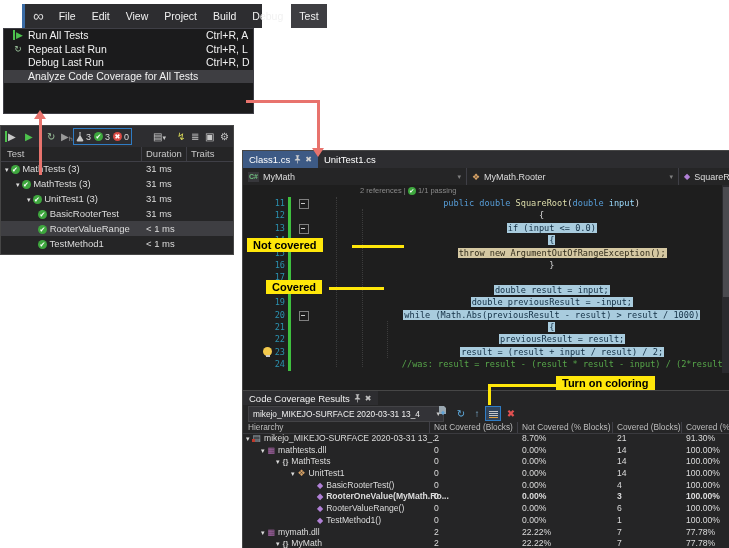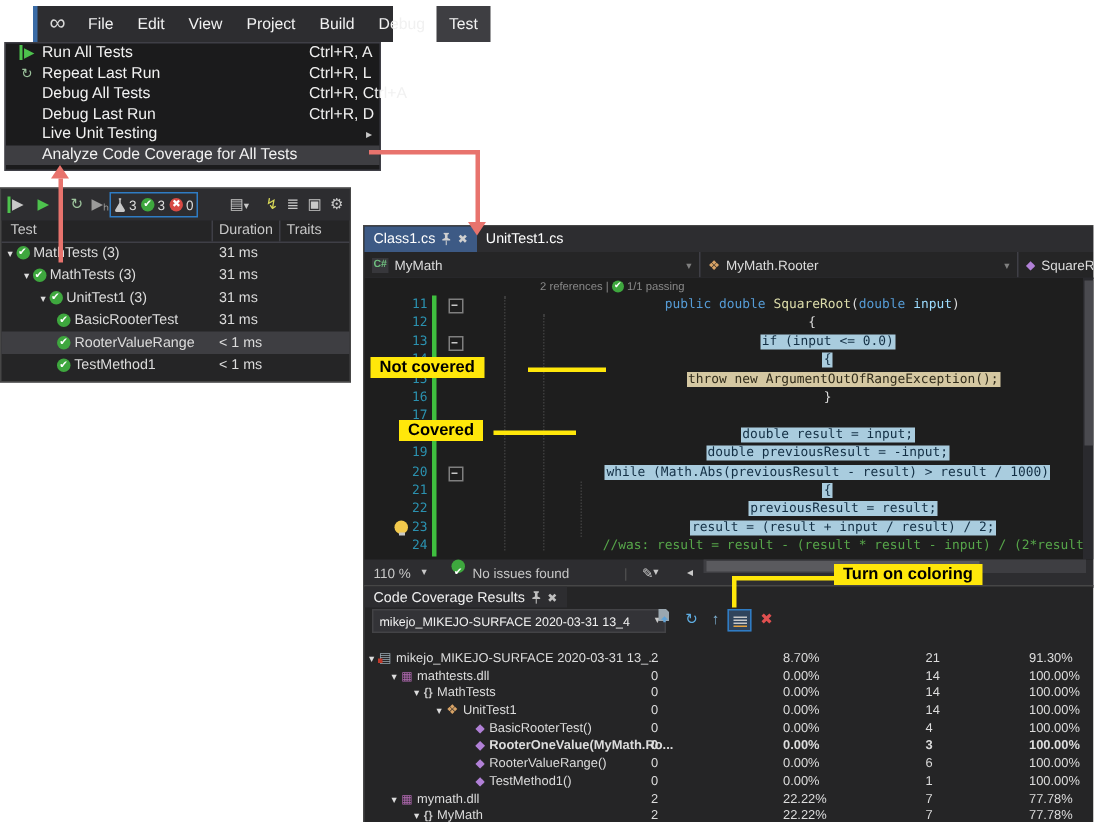--- a/index.html
+++ b/index.html
@@ -133,30 +133,22 @@
         <span class="ic runall-ic"><i>▶</i></span>
         <span class="lbl">Run All Tests</span>
         <span class="sc">Ctrl+R, A</span>
       </div>
       <div class="item">
         <span class="ic" style="color: rgb(156, 195, 156);">↻</span>
         <span class="lbl">Repeat Last Run</span>
         <span class="sc">Ctrl+R, L</span>
       </div>
       <div class="item">
-        <span class="lbl">Debug All Tests</span>
-        <span class="sc">Ctrl+R, Ctrl+A</span>
-      </div>
-      <div class="item">
         <span class="lbl">Debug Last Run</span>
         <span class="sc">Ctrl+R, D</span>
-      </div>
-      <div class="item">
-        <span class="lbl">Live Unit Testing</span>
-        <span class="sub">▸</span>
       </div>
       <div class="item hi">
         <span class="lbl">Analyze Code Coverage for All Tests</span>
       </div>
     </div>
 
   <div class="abs ahead-up" style="left:34px;top:110px;"></div>
   <div class="abs aline" style="left:39px;top:119px;width:3px;height:56px;"></div>
   <div class="abs aline" style="left:246px;top:100px;width:74px;height:3px;"></div>
   <div class="abs aline" style="left:317px;top:100px;width:3px;height:48px;"></div>
@@ -267,34 +259,20 @@
       <div id="gutter-decor">
           <div class="fold" style="top: 14px;"></div>
           <div class="fold" style="top: 38.8px;"></div>
           <div class="fold" style="top: 125.6px;"></div>
           <div class="bulb" style="top: 161.8px;"></div>
         </div>
       <div class="vsb">
           <div class="th"></div>
         </div>
     </div>
-    <div class="statusbar">
-      <span style="left:6px;">110 %</span>
-      <span style="left:38px;font-size:7px;">▾</span>
-      <span style="left:58px;">
-          <span class="okc">✔</span>
-        </span>
-      <span style="left:72px;">No issues found</span>
-      <span style="left:173px;color:#555;">|</span>
-      <span style="left:185px;">✎<span style="font-size:7px;">▾</span></span>
-      <span style="left:215px;font-size:8px;">◂</span>
-      <span class="hsb">
-          <span class="th"></span>
-        </span>
-    </div>
   </div>
 
   <div class="abs callout" style="left:247px;top:238px;">Not covered</div>
   <div class="abs cline" style="left:352px;top:245px;width:52px;height:3px;"></div>
   <div class="abs callout" style="left:266px;top:280px;">Covered</div>
   <div class="abs cline" style="left:329px;top:287px;width:55px;height:3px;"></div>
   <div class="abs callout" style="left:556px;top:376px;">Turn on coloring</div>
   <div class="abs cline" style="left:488px;top:384px;width:68px;height:3px;"></div>
   <div class="abs cline" style="left:488px;top:384px;width:3px;height:21px;"></div>
 
@@ -318,20 +296,31 @@
             <path fill="#5fa3d8" d="M4 6h2V4h2L5 1 2 4h2z" transform="translate(1,4) scale(0.8)"></path>
           </svg>
       </span>
       <span class="ctool" style="left:210px;color:#5faee3;">↻</span>
       <span class="ctool" style="left:226px;color:#7fb3d5;">↑</span>
       <span class="ctool hot" style="left:242px;">
         <span class="colorico"><i class="b1"></i><i class="b2"></i><i class="b3"></i><i class="b4"></i></span>
       </span>
       <span class="ctool" style="left:260px;color:#e05050;">✖</span>
     </div>
+    <div class="covhdr">
+      <span style="left:5px;">Hierarchy</span>
+      <span style="left:191px;">Not Covered (Blocks)</span>
+      <span style="left:279px;">Not Covered (% Blocks)</span>
+      <span style="left:374px;">Covered (Blocks)</span>
+      <span style="left:443px;">Covered (%</span>
+      <span class="hsep" style="left:186px;"></span>
+        <span class="hsep" style="left:274px;"></span>
+      <span class="hsep" style="left:369px;"></span>
+        <span class="hsep" style="left:438px;"></span>
+    </div>
     <div class="covrows" id="cov-rows">
         <div class="crow" style="padding-left: 3px;"><span class="tw">▾</span><span class="repic">▤</span><span>mikejo_MIKEJO-SURFACE 2020-03-31 13_...</span><span class="cell cc1">2</span><span class="cell cc2">8.70%</span><span class="cell cc3">21</span><span class="cell cc4">91.30%</span></div>
         <div class="crow" style="padding-left: 18px;"><span class="tw">▾</span><span class="asmic">▦</span><span>mathtests.dll</span><span class="cell cc1">0</span><span class="cell cc2">0.00%</span><span class="cell cc3">14</span><span class="cell cc4">100.00%</span></div>
         <div class="crow" style="padding-left: 33px;"><span class="tw">▾</span><span class="nsic">{}</span><span>MathTests</span><span class="cell cc1">0</span><span class="cell cc2">0.00%</span><span class="cell cc3">14</span><span class="cell cc4">100.00%</span></div>
         <div class="crow" style="padding-left: 48px;"><span class="tw">▾</span><span class="clsic" style="margin-right: 3px;">❖</span><span>UnitTest1</span><span class="cell cc1">0</span><span class="cell cc2">0.00%</span><span class="cell cc3">14</span><span class="cell cc4">100.00%</span></div>
         <div class="crow" style="padding-left: 74px;"><span class="methic" style="margin-right: 3px;">◆</span><span>BasicRooterTest()</span><span class="cell cc1">0</span><span class="cell cc2">0.00%</span><span class="cell cc3">4</span><span class="cell cc4">100.00%</span></div>
         <div class="crow" style="padding-left: 74px; font-weight: bold;"><span class="methic" style="margin-right: 3px;">◆</span><span>RooterOneValue(MyMath.Ro...</span><span class="cell cc1">0</span><span class="cell cc2">0.00%</span><span class="cell cc3">3</span><span class="cell cc4">100.00%</span></div>
         <div class="crow" style="padding-left: 74px;"><span class="methic" style="margin-right: 3px;">◆</span><span>RooterValueRange()</span><span class="cell cc1">0</span><span class="cell cc2">0.00%</span><span class="cell cc3">6</span><span class="cell cc4">100.00%</span></div>
         <div class="crow" style="padding-left: 74px;"><span class="methic" style="margin-right: 3px;">◆</span><span>TestMethod1()</span><span class="cell cc1">0</span><span class="cell cc2">0.00%</span><span class="cell cc3">1</span><span class="cell cc4">100.00%</span></div>
         <div class="crow" style="padding-left: 18px;"><span class="tw">▾</span><span class="asmic">▦</span><span>mymath.dll</span><span class="cell cc1">2</span><span class="cell cc2">22.22%</span><span class="cell cc3">7</span><span class="cell cc4">77.78%</span></div>

